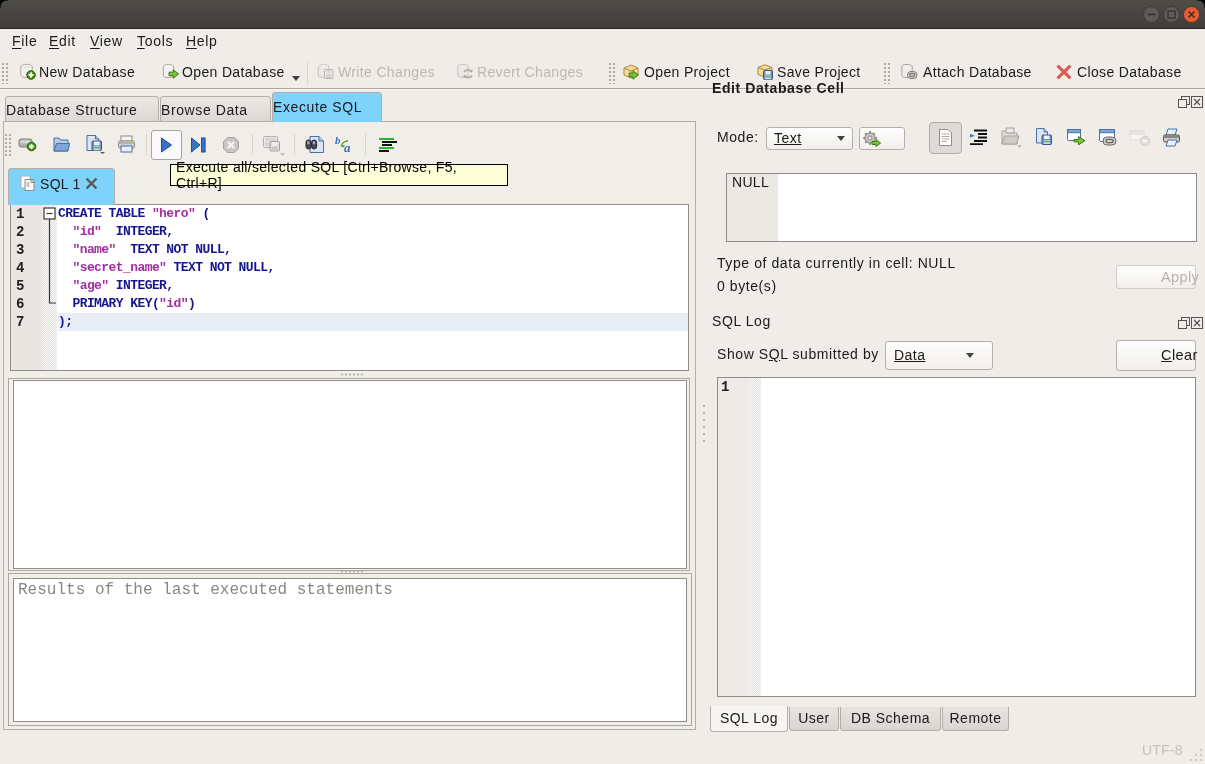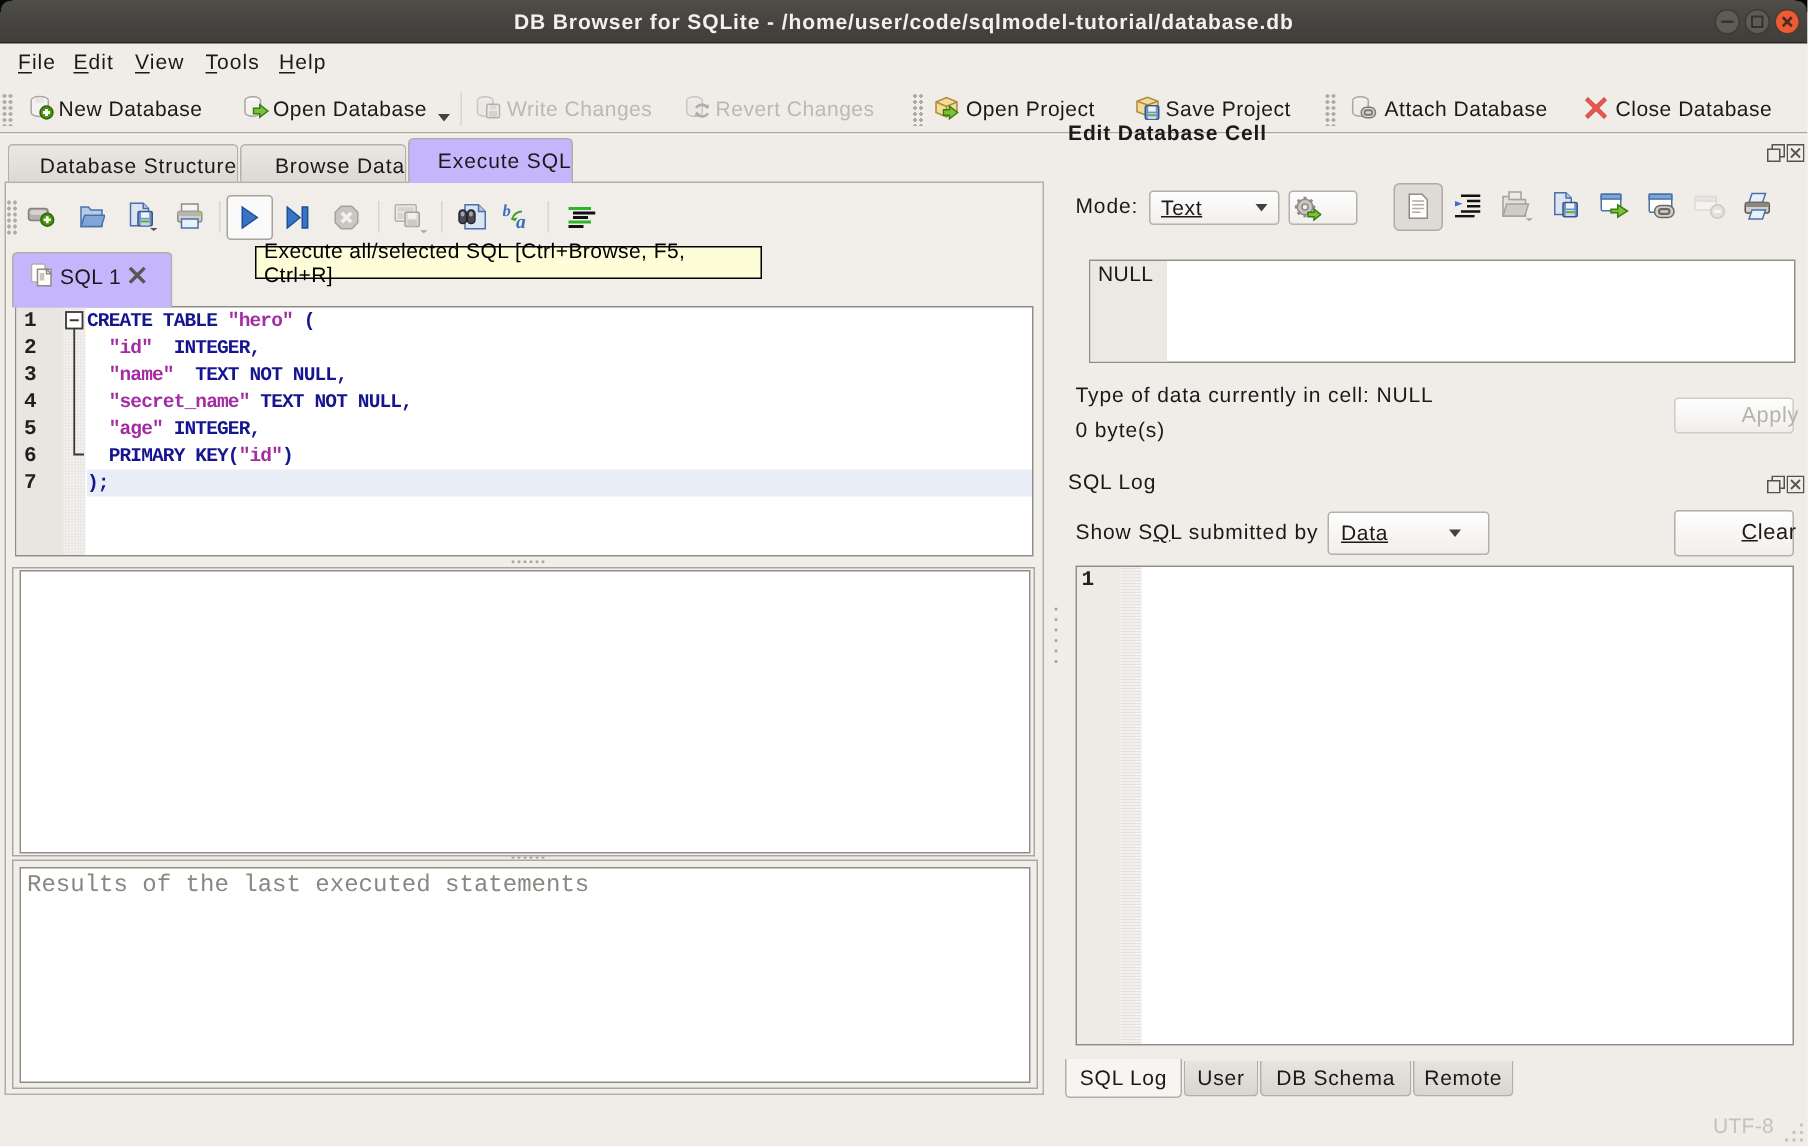--- a/index.html
+++ b/index.html
@@ -16,23 +16,23 @@
 #btncls{left:1183px;background:#ec5c34;border:1px solid #503a2d;}
 #menubar{left:0;top:29px;width:1205px;height:26px;}
 .mi{position:absolute;top:4px;font-size:14px;color:#1b1a18;letter-spacing:0.7px;}
 .mi u{text-decoration:underline;text-underline-offset:2px;}
 .tbl{position:absolute;top:64px;font-size:14px;color:#1b1a18;letter-spacing:0.35px;}
 .tbl.dis{color:#bcb8b2;}
 .tbsep{position:absolute;top:61px;width:1px;height:23px;background:#d8d4cf;}
 .handle{position:absolute;width:8px;height:22px;
  background-image:radial-gradient(circle 1.1px at 2px 2px,#aeaaa4 97%,rgba(0,0,0,0));background-size:4px 4px;}
 .tab{position:absolute;box-sizing:border-box;border:1px solid #b2aea8;border-bottom:none;
-  border-radius:3.5px 3.5px 0 0;font-size:14px;color:#1b1a18;text-align:right;letter-spacing:0.6px;
+  border-radius:3.5px 3.5px 0 0;font-size:14px;color:#1b1a18;text-align:left;letter-spacing:0.6px;
   background:linear-gradient(#ebe8e4,#dcd8d3);}
-.tab.sel{background:#c4b5fd;}
+.tab.sel{background:#7dd3fc;}
 #pane{left:3px;top:121px;width:693px;height:609px;border:1px solid #b2aea8;box-sizing:border-box;background:#f1ede8;}
 .fieldbox{position:absolute;background:#fff;border:1px solid #908d88;box-sizing:border-box;}
 #edgutter{position:absolute;background:#e9e6e2;}
 .checker{background-image:conic-gradient(#f8f7f5 25%,#e5e3df 0 50%,#f8f7f5 0 75%,#e5e3df 0);background-size:2px 2px;}
 .lnum{position:absolute;left:16px;font-family:"Liberation Mono",monospace;font-size:14px;font-weight:bold;color:#21201e;height:18px;line-height:18px;}
 .cl{position:absolute;left:58px;font-family:"Liberation Mono",monospace;font-size:13px;letter-spacing:-0.58px;white-space:pre;font-weight:bold;height:18px;line-height:18px;color:#15158f;}
 .str{color:#a32ea3;}
 #tooltip{left:170px;top:164px;width:338px;height:22px;background:#fdfdd8;border:1px solid #000;
   box-sizing:border-box;font-size:14px;color:#000;display:flex;align-items:center;padding-left:5px;z-index:9;letter-spacing:0.3px;}
 .combo{position:absolute;background:linear-gradient(#fefefe,#f1efec);border:1px solid #b4b0aa;
@@ -47,21 +47,20 @@
 .rtab.sel{background:#f7f5f2;}
 .rlbl{position:absolute;font-size:14px;color:#1b1a18;letter-spacing:0.58px;}
 .icon{position:absolute;}
 </style>
 </head>
 <body>
 <div id="win">
   <div id="titlebar" class="abs"></div>
   <div class="abs" style="left:0;top:0;width:8px;height:8px;background:radial-gradient(circle at 7px 7px,rgba(5,5,5,0) 6px,#060606 6.8px);"></div>
   <div class="abs" style="left:1197px;top:0;width:8px;height:8px;background:radial-gradient(circle at 1px 7px,rgba(5,5,5,0) 6px,#060606 6.8px);"></div>
-  <div id="title" class="abs">DB Browser for SQLite - /home/user/code/sqlmodel-tutorial/database.db</div>
   <div id="btnmin" class="abs wbtn"><svg width="15" height="15">
         <path d="M3.5 7.5 H11.5" stroke="#33322d" stroke-width="1.6"></path>
       </svg></div>
   <div id="btnmax" class="abs wbtn"><svg width="15" height="15">
         <rect x="4" y="4" width="7" height="7" fill="none" stroke="#33322d" stroke-width="1.3"></rect>
       </svg></div>
   <div id="btncls" class="abs wbtn"><svg width="15" height="15">
         <path d="M4.5 4.5 L10.5 10.5 M10.5 4.5 L4.5 10.5" stroke="#472e1f" stroke-width="1.7"></path>
       </svg></div>
 

